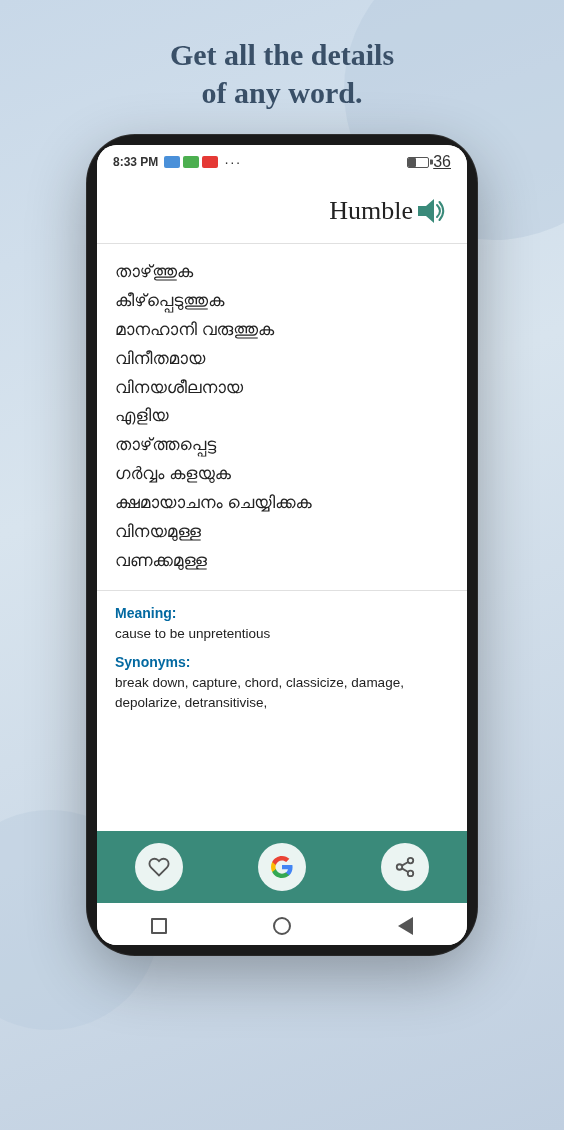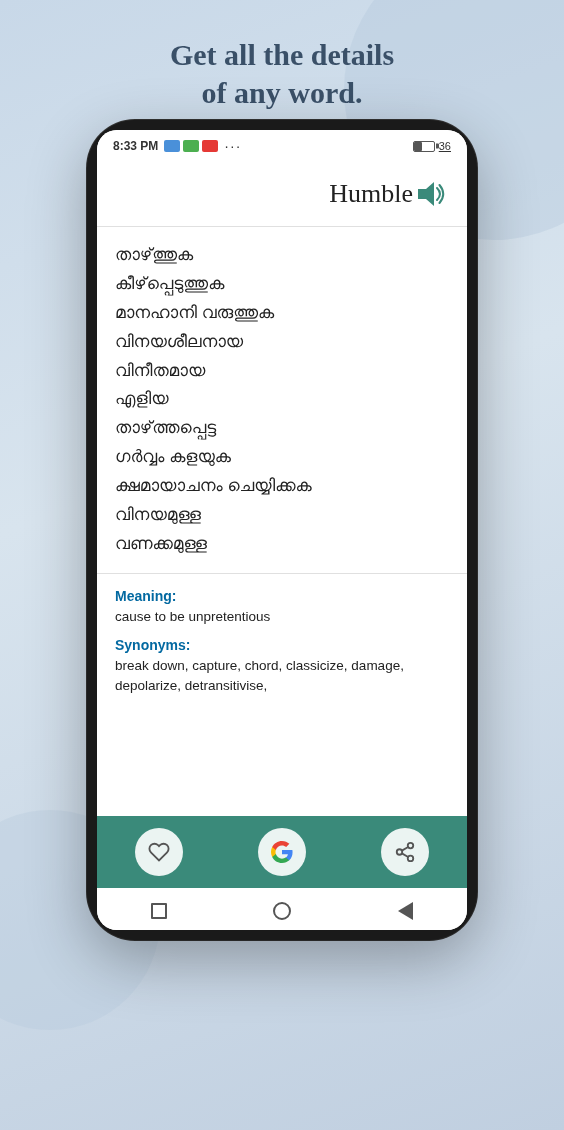--- a/index.html
+++ b/index.html
@@ -33,21 +33,21 @@
       bottom: 100px;
       left: -60px;
       width: 220px;
       height: 220px;
       border-radius: 50%;
       background: rgba(180,200,220,0.3);
     }
 
     .page-header {
       text-align: center;
-      padding: 36px 40px 9px;
+      padding: 36px 40px 24px;
       color: #3a5068;
       font-size: 30px;
       font-weight: bold;
       line-height: 1.25;
       z-index: 1;
     }
 
     
     .phone-frame {
       width: 390px;
@@ -112,21 +112,21 @@
     .status-dots {
       font-size: 14px;
       letter-spacing: 1px;
       color: #333;
     }
 
     .status-right {
       display: flex;
       align-items: center;
       gap: 4px;
-      font-size: 11px;
+      font-size: 16px;
       text-decoration: underline;
     }
 
     .battery-icon {
       width: 22px;
       height: 11px;
       border: 1.5px solid #555;
       border-radius: 2px;
       position: relative;
       display: inline-block;
@@ -327,22 +327,22 @@
           <path d="M21 8 Q27 14 21 20" stroke="#3a8a7a" stroke-width="2" fill="none" stroke-linecap="round"></path>
           <path d="M23.5 5 Q31 14 23.5 23" stroke="#3a8a7a" stroke-width="2" fill="none" stroke-linecap="round"></path>
         </svg>
       </div>
     </div>
 
     <div class="meanings-section">
       <div class="meaning-line">താഴ്‌ത്തുക</div>
       <div class="meaning-line">കീഴ്‌പ്പെടുത്തുക</div>
       <div class="meaning-line">മാനഹാനി വരുത്തുക</div>
+      <div class="meaning-line">വിനീതമായ</div>
       <div class="meaning-line">വിനയശീലനായ</div>
-      <div class="meaning-line">വിനീതമായ</div>
       <div class="meaning-line">എളിയ</div>
       <div class="meaning-line">താഴ്‌ത്തപ്പെട്ട</div>
       <div class="meaning-line">ഗർവ്വം കളയുക</div>
       <div class="meaning-line">ക്ഷമായാചനം ചെയ്യിക്കക</div>
       <div class="meaning-line">വിനയമുള്ള</div>
       <div class="meaning-line">വണക്കമുള്ള</div>
     </div>
 
     <div class="details-section">
       <div class="section-label">Meaning:</div>

